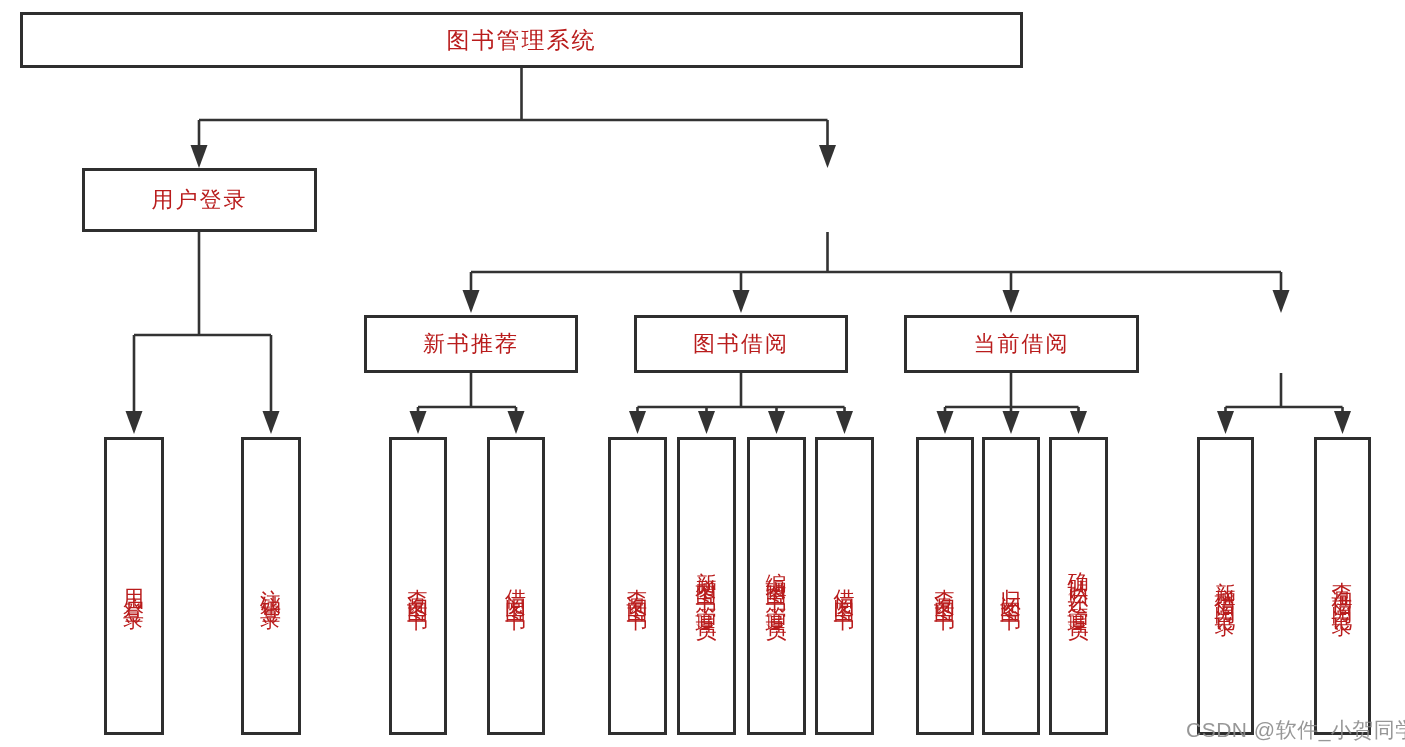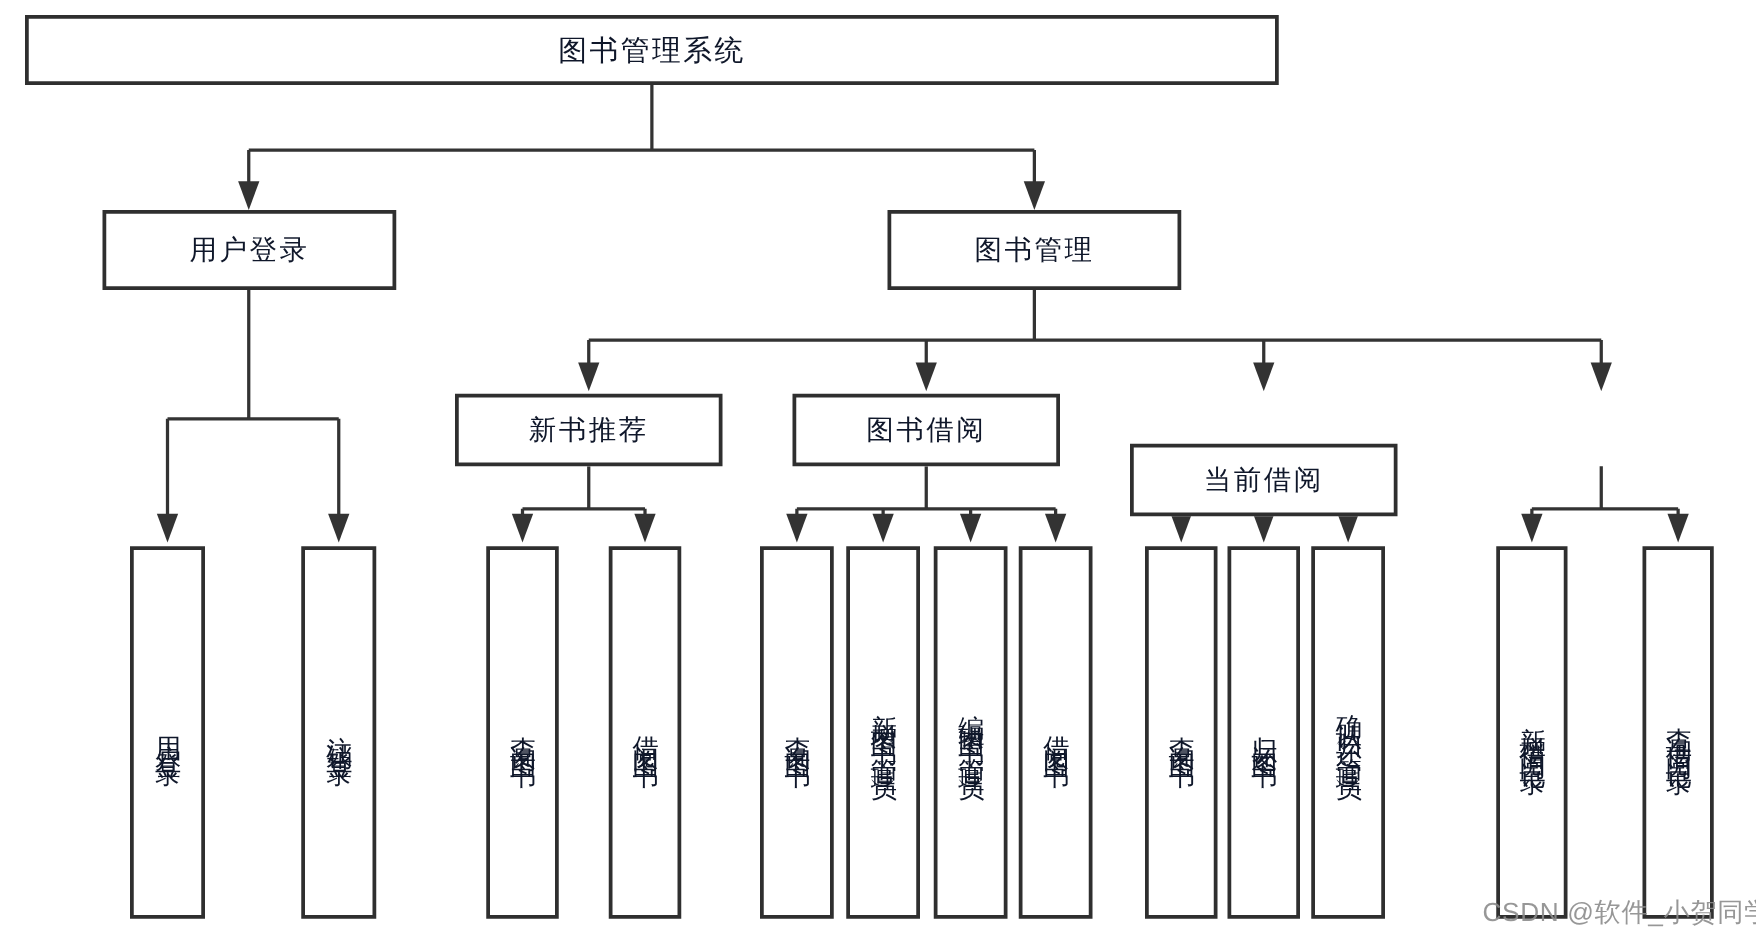--- a/index.html
+++ b/index.html
@@ -15,21 +15,21 @@
     position: absolute;
     left: 0; top: 0;
     width: 1405px; height: 747px;
     z-index: 1;
   }
   .node {
     position: absolute;
     box-sizing: border-box;
     background: #ffffff;
     border: 3px solid #2f2f2f;
-    color: #0f172a;
+    color: #b91c1c;
     display: flex;
     align-items: center;
     justify-content: center;
     z-index: 2;
   }
   .h-label {
     font-size: 23px;
     letter-spacing: 2px;
     white-space: nowrap;
   }
@@ -98,31 +98,28 @@
     </g>
   </svg>
 
   <div class="node" style="left:20px; top:12px; width:1003px; height:56px;">
     <span class="h-label">图书管理系统</span>
   </div>
 
   <div class="node lv2" style="left:82px; top:168px; width:235px; height:64px;">
     <span class="h-label">用户登录</span>
   </div>
-  <div class="node lv2" style="left:710px; top:168px; width:235px; height:64px;">
-    <span class="h-label">图书管理</span>
-  </div>
 
   <div class="node lv3" style="left:634px; top:315px; width:214px; height:58px;">
     <span class="h-label">图书借阅</span>
   </div>
   <div class="node lv3" style="left:364px; top:315px; width:214px; height:58px;">
     <span class="h-label">新书推荐</span>
   </div>
-  <div class="node lv3" style="left:904px; top:315px; width:214px; height:58px;margin-top:40px;">
+  <div class="node lv3" style="left:904px; top:315px; width:235px; height:58px;">
     <span class="h-label">当前借阅</span>
   </div>
 
   <div class="node v-node" style="left:104px; top:437px; width:60px; height:298px;">
     <span>用户登录</span>
   </div>
   <div class="node v-node" style="left:241px; top:437px; width:60px; height:298px;">
     <span>注销登录</span>
   </div>
 

